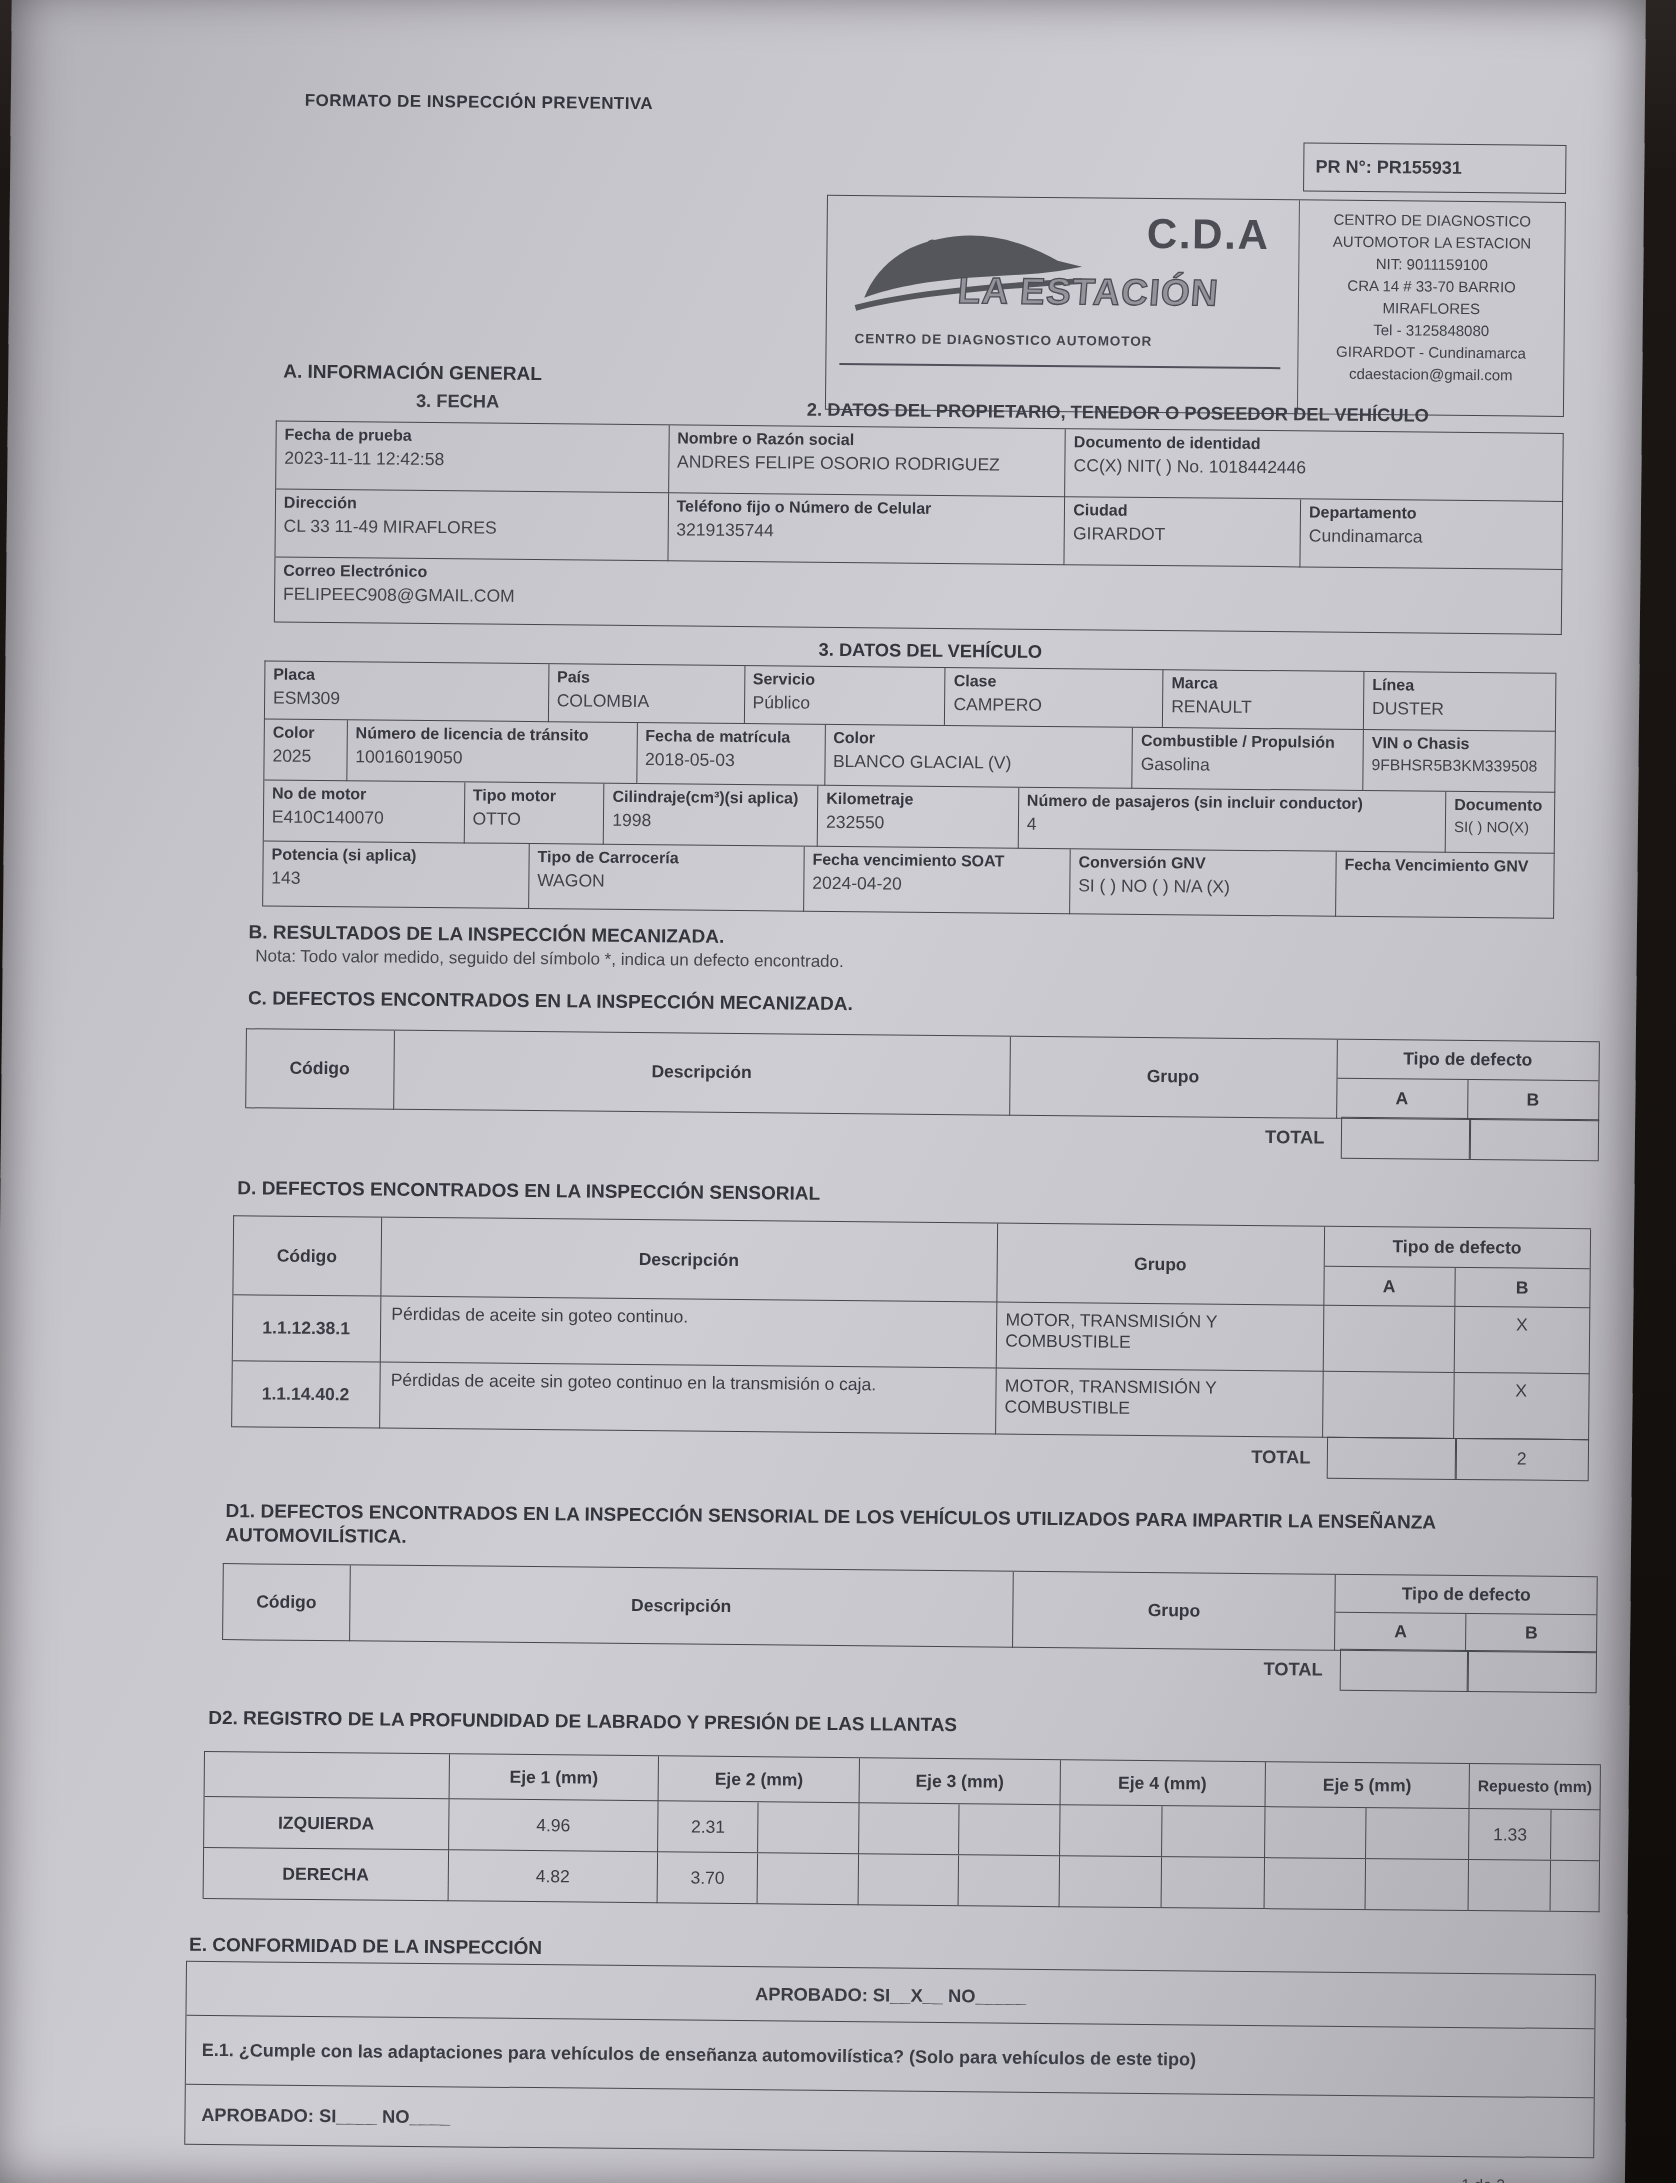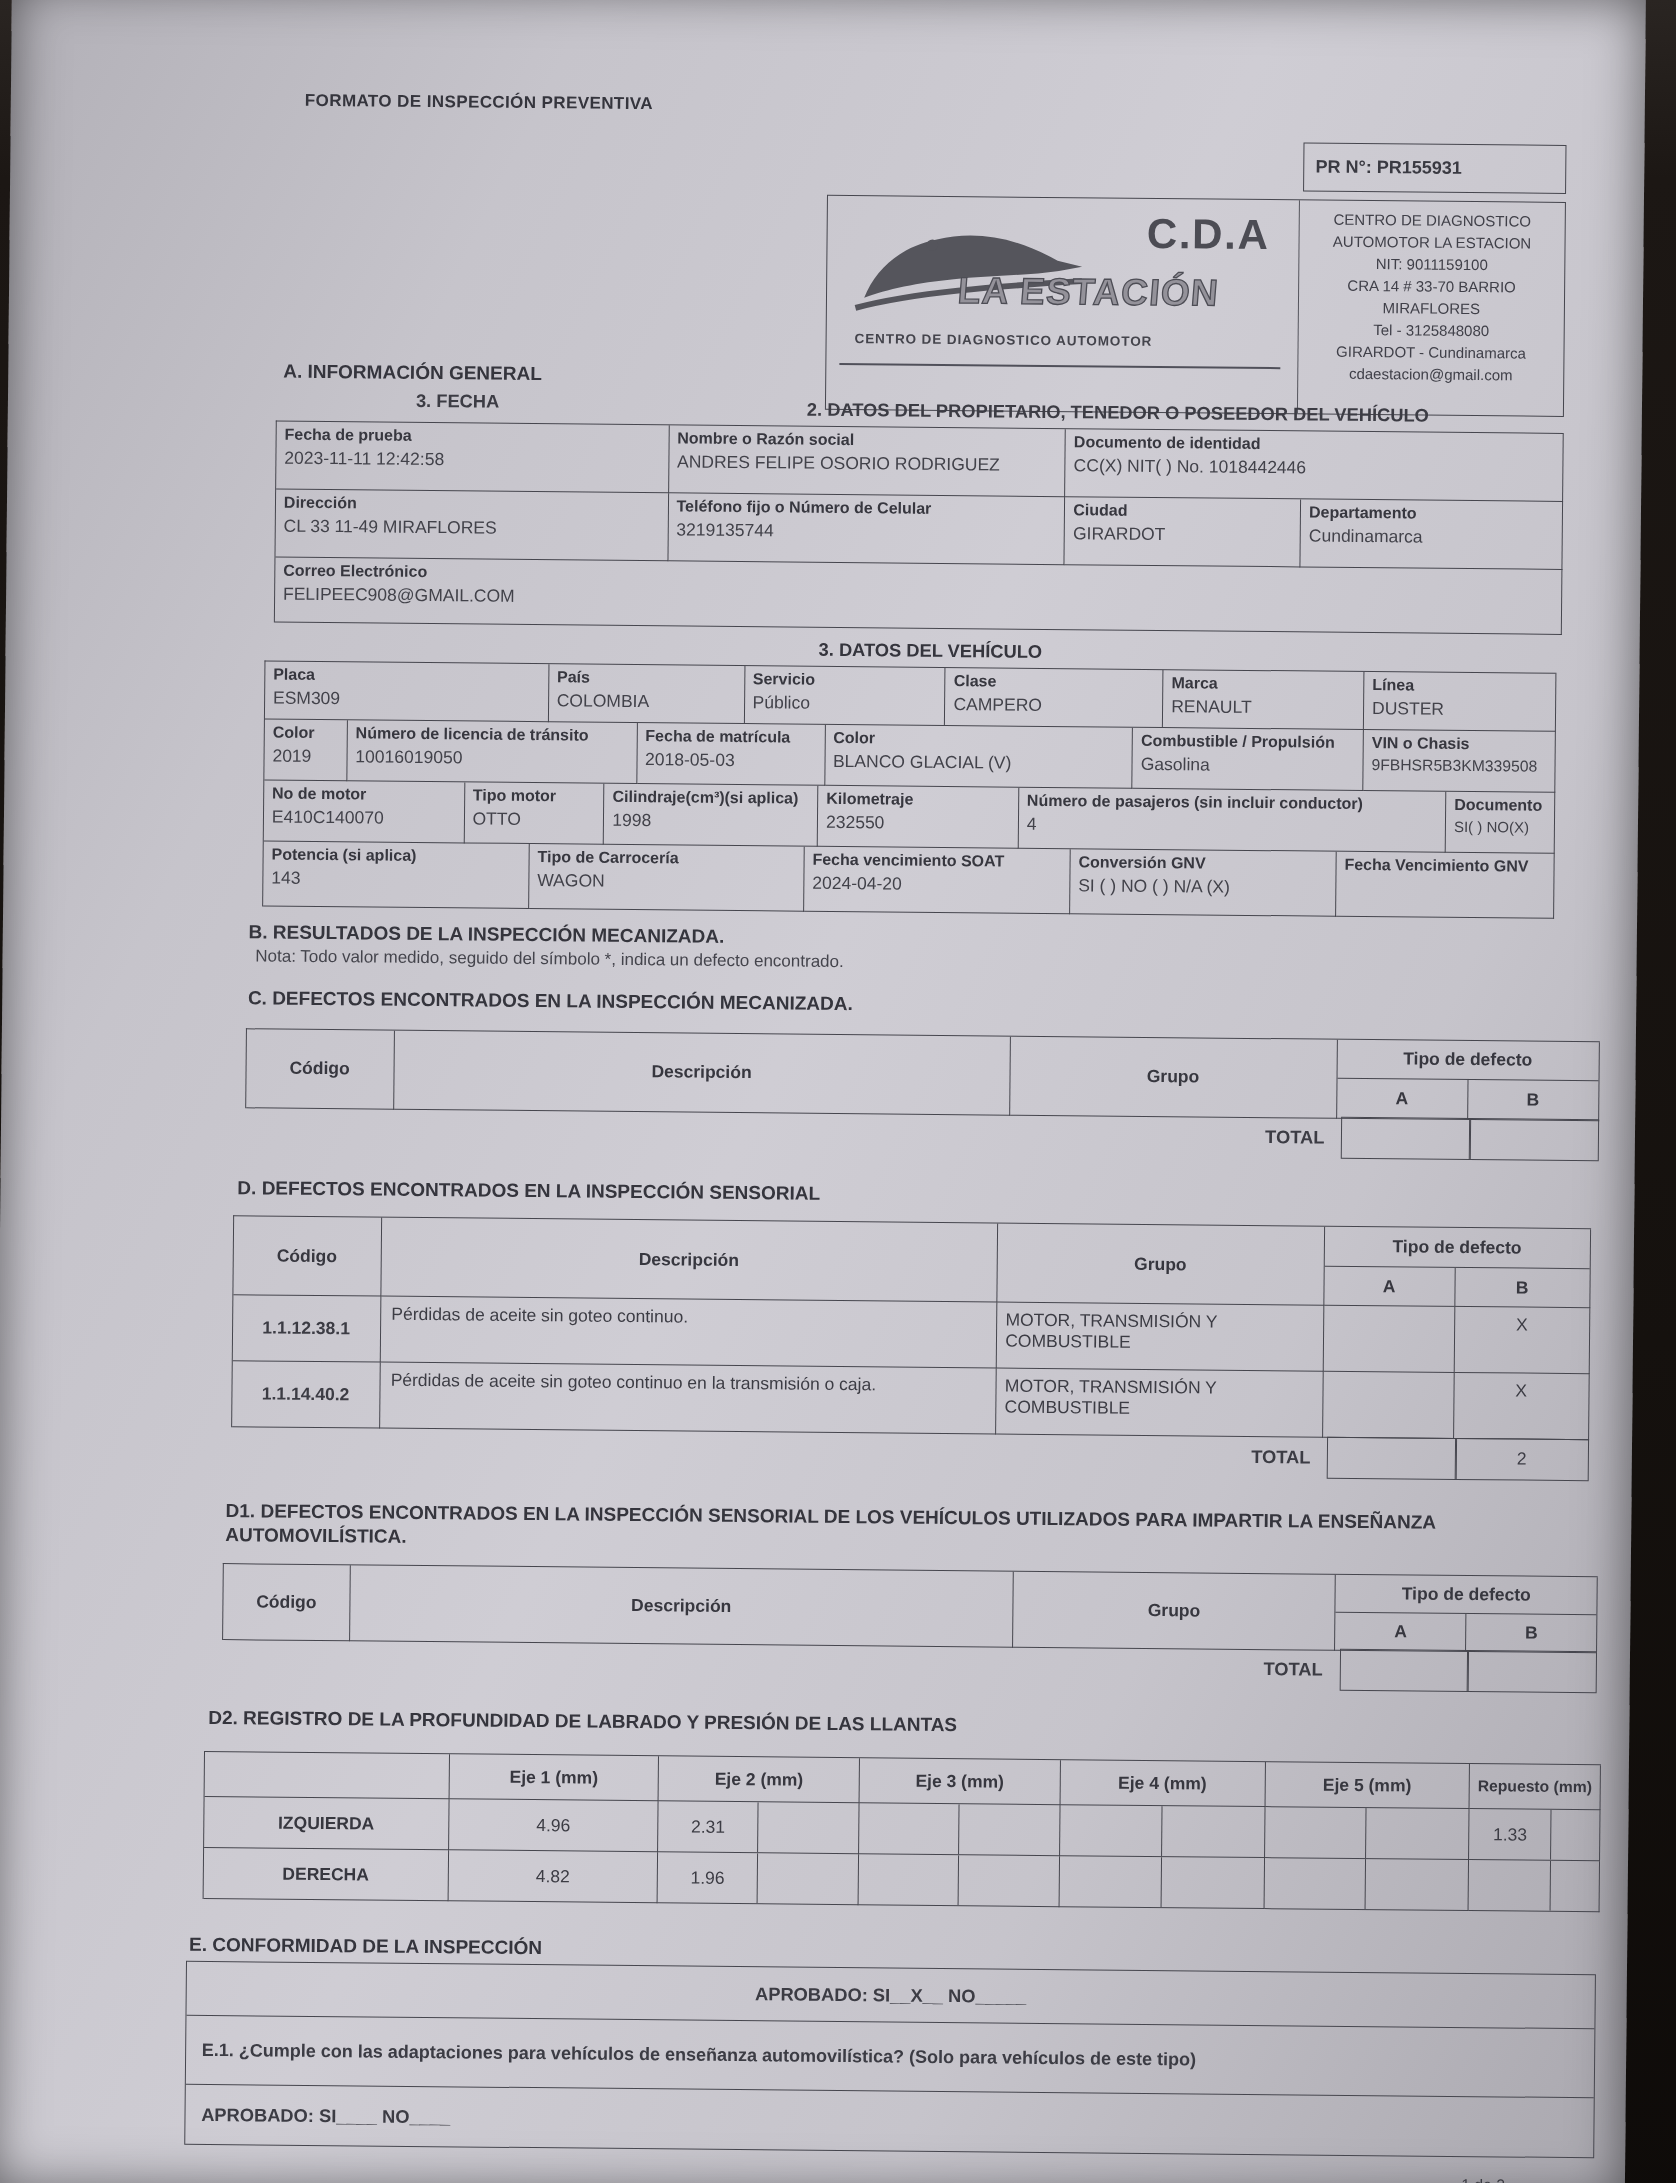--- a/index.html
+++ b/index.html
@@ -171,21 +171,21 @@
           <div class="fvalue">RENAULT</div>
         </div>
         <div class="cell fcell" style="width:192px;">
           <div class="flabel">Línea</div>
           <div class="fvalue">DUSTER</div>
         </div>
       </div>
       <div class="trow" style="height:61px;">
         <div class="cell fcell" style="width:83px;">
           <div class="flabel">Color</div>
-          <div class="fvalue">2019</div>
+          <div class="fvalue">2025</div>
         </div>
         <div class="cell fcell" style="width:290px;">
           <div class="flabel">Número de licencia de tránsito</div>
           <div class="fvalue">10016019050</div>
         </div>
         <div class="cell fcell" style="width:188px;">
           <div class="flabel">Fecha de matrícula</div>
           <div class="fvalue">2018-05-03</div>
         </div>
         <div class="cell fcell" style="width:308px;">
@@ -367,21 +367,21 @@
         </div>
         <div class="cell pair" style="width:131px;">
           <div class="ph" style="width:83px;">1.33</div>
           <div class="ph" style="width:48px;"></div>
         </div>
       </div>
       <div class="trow" style="height:51px;">
         <div class="cell center hd" style="width:245px;">DERECHA</div>
         <div class="cell center" style="width:210px;font-size:17.5px;">4.82</div>
         <div class="cell pair" style="width:201px;">
-          <div class="ph" style="width:50%;">1.96</div>
+          <div class="ph" style="width:50%;">3.70</div>
           <div class="ph" style="width:50%;"></div>
         </div>
         <div class="cell pair" style="width:201px;">
           <div class="ph" style="width:50%;"></div>
           <div class="ph" style="width:50%;"></div>
         </div>
         <div class="cell pair" style="width:205px;">
           <div class="ph" style="width:50%;"></div>
           <div class="ph" style="width:50%;"></div>
         </div>

